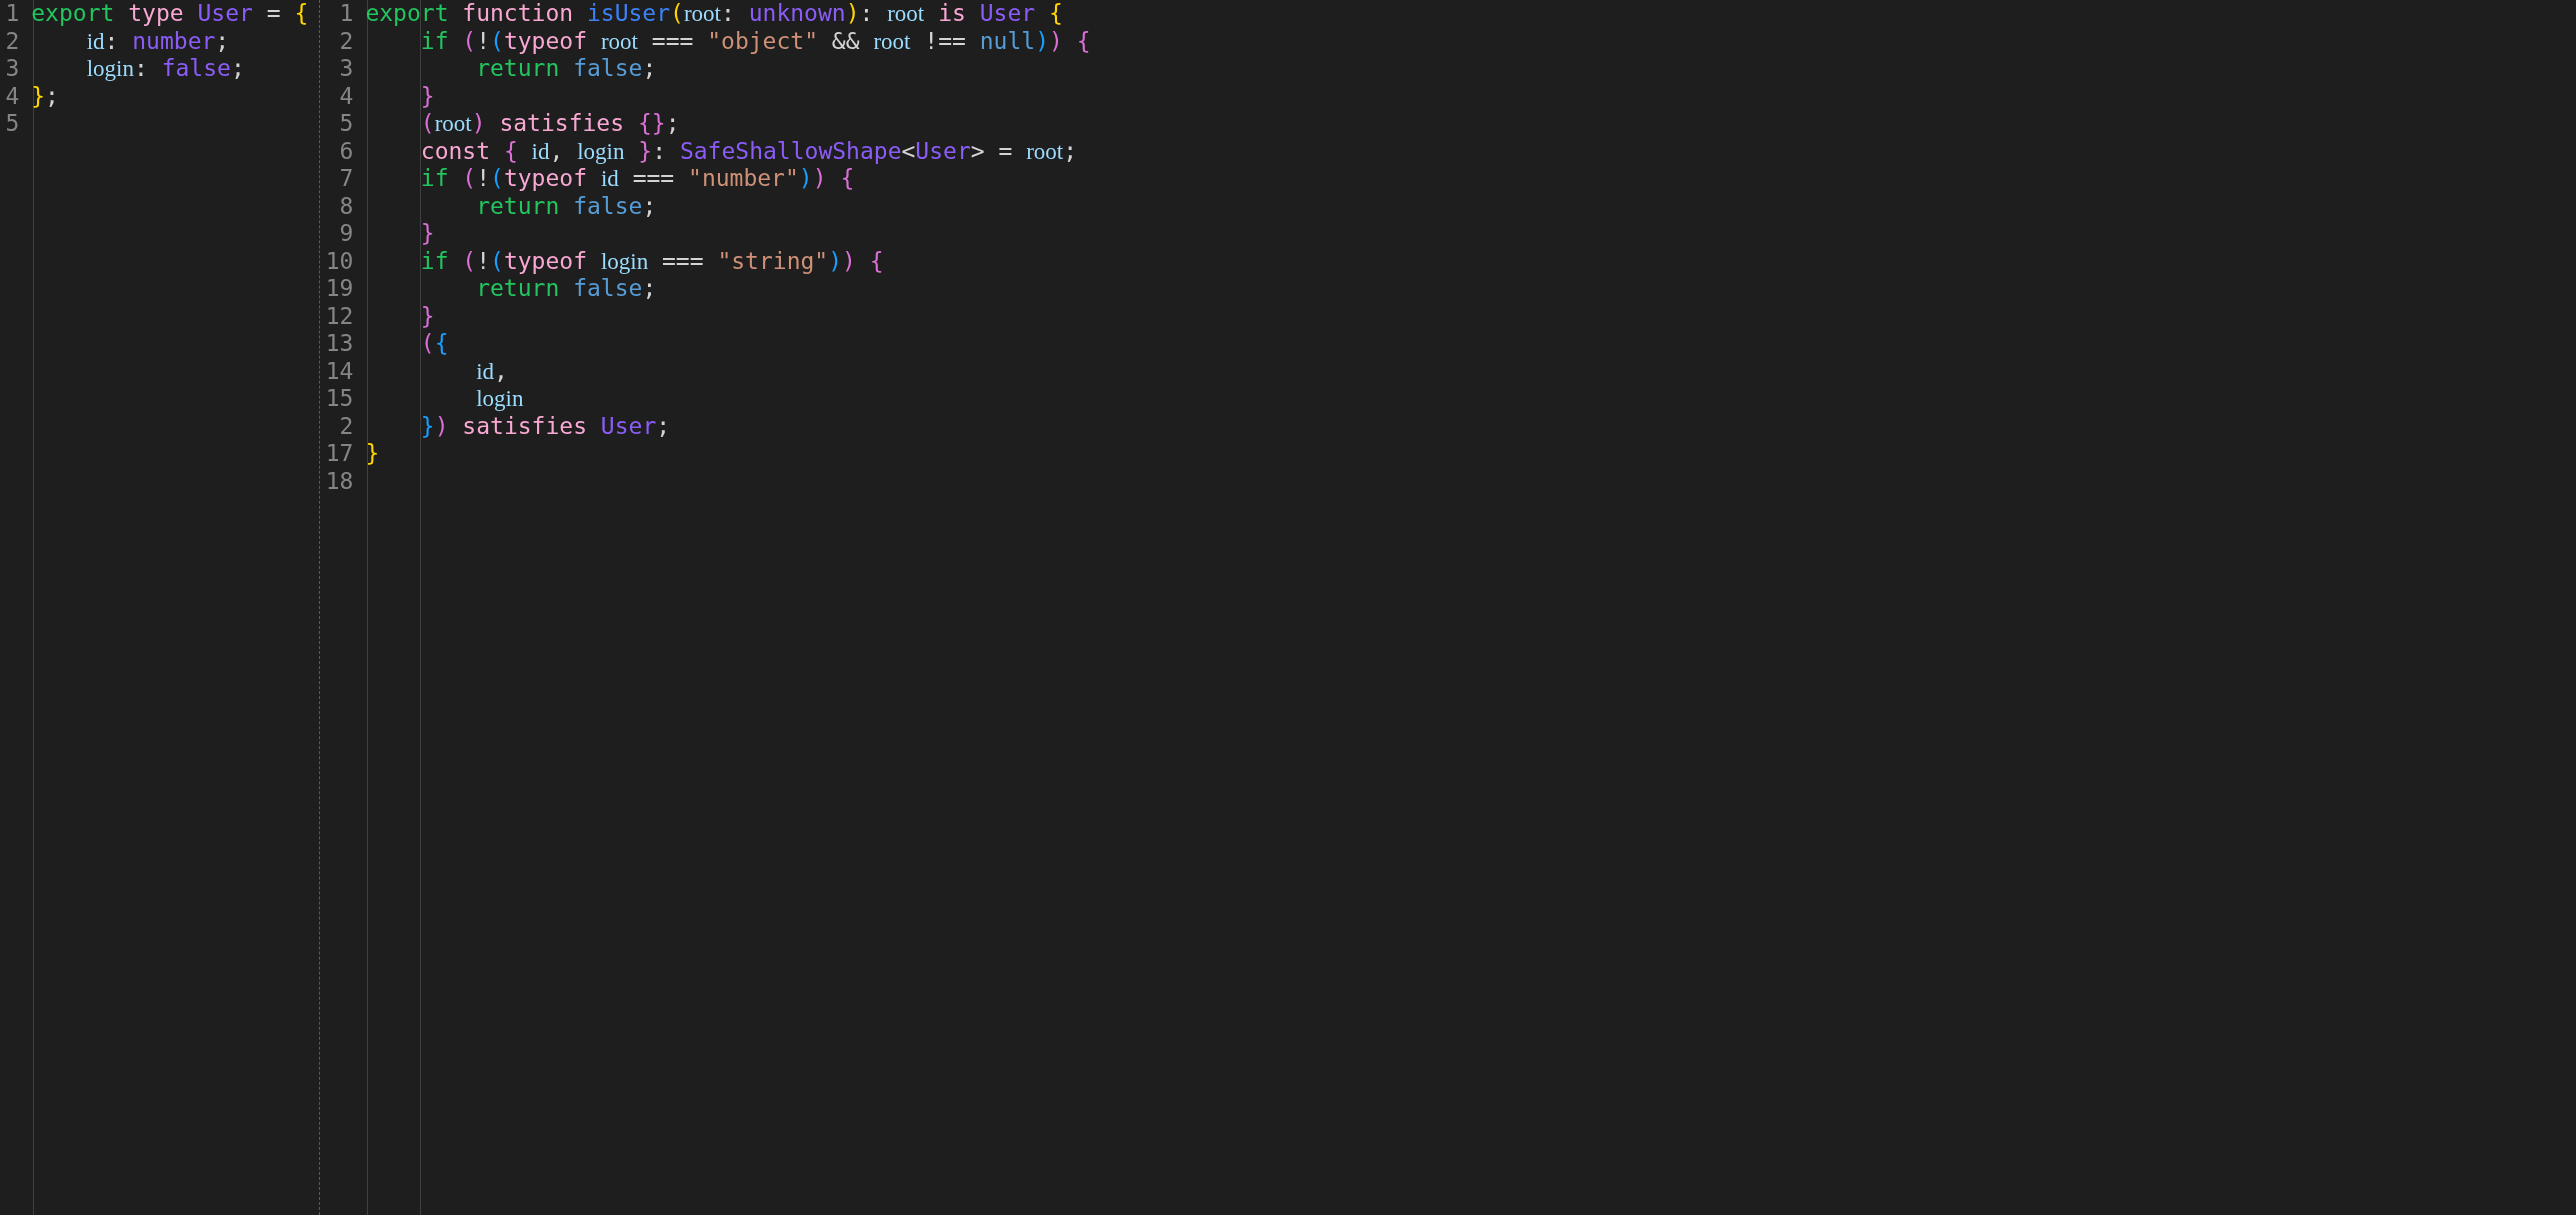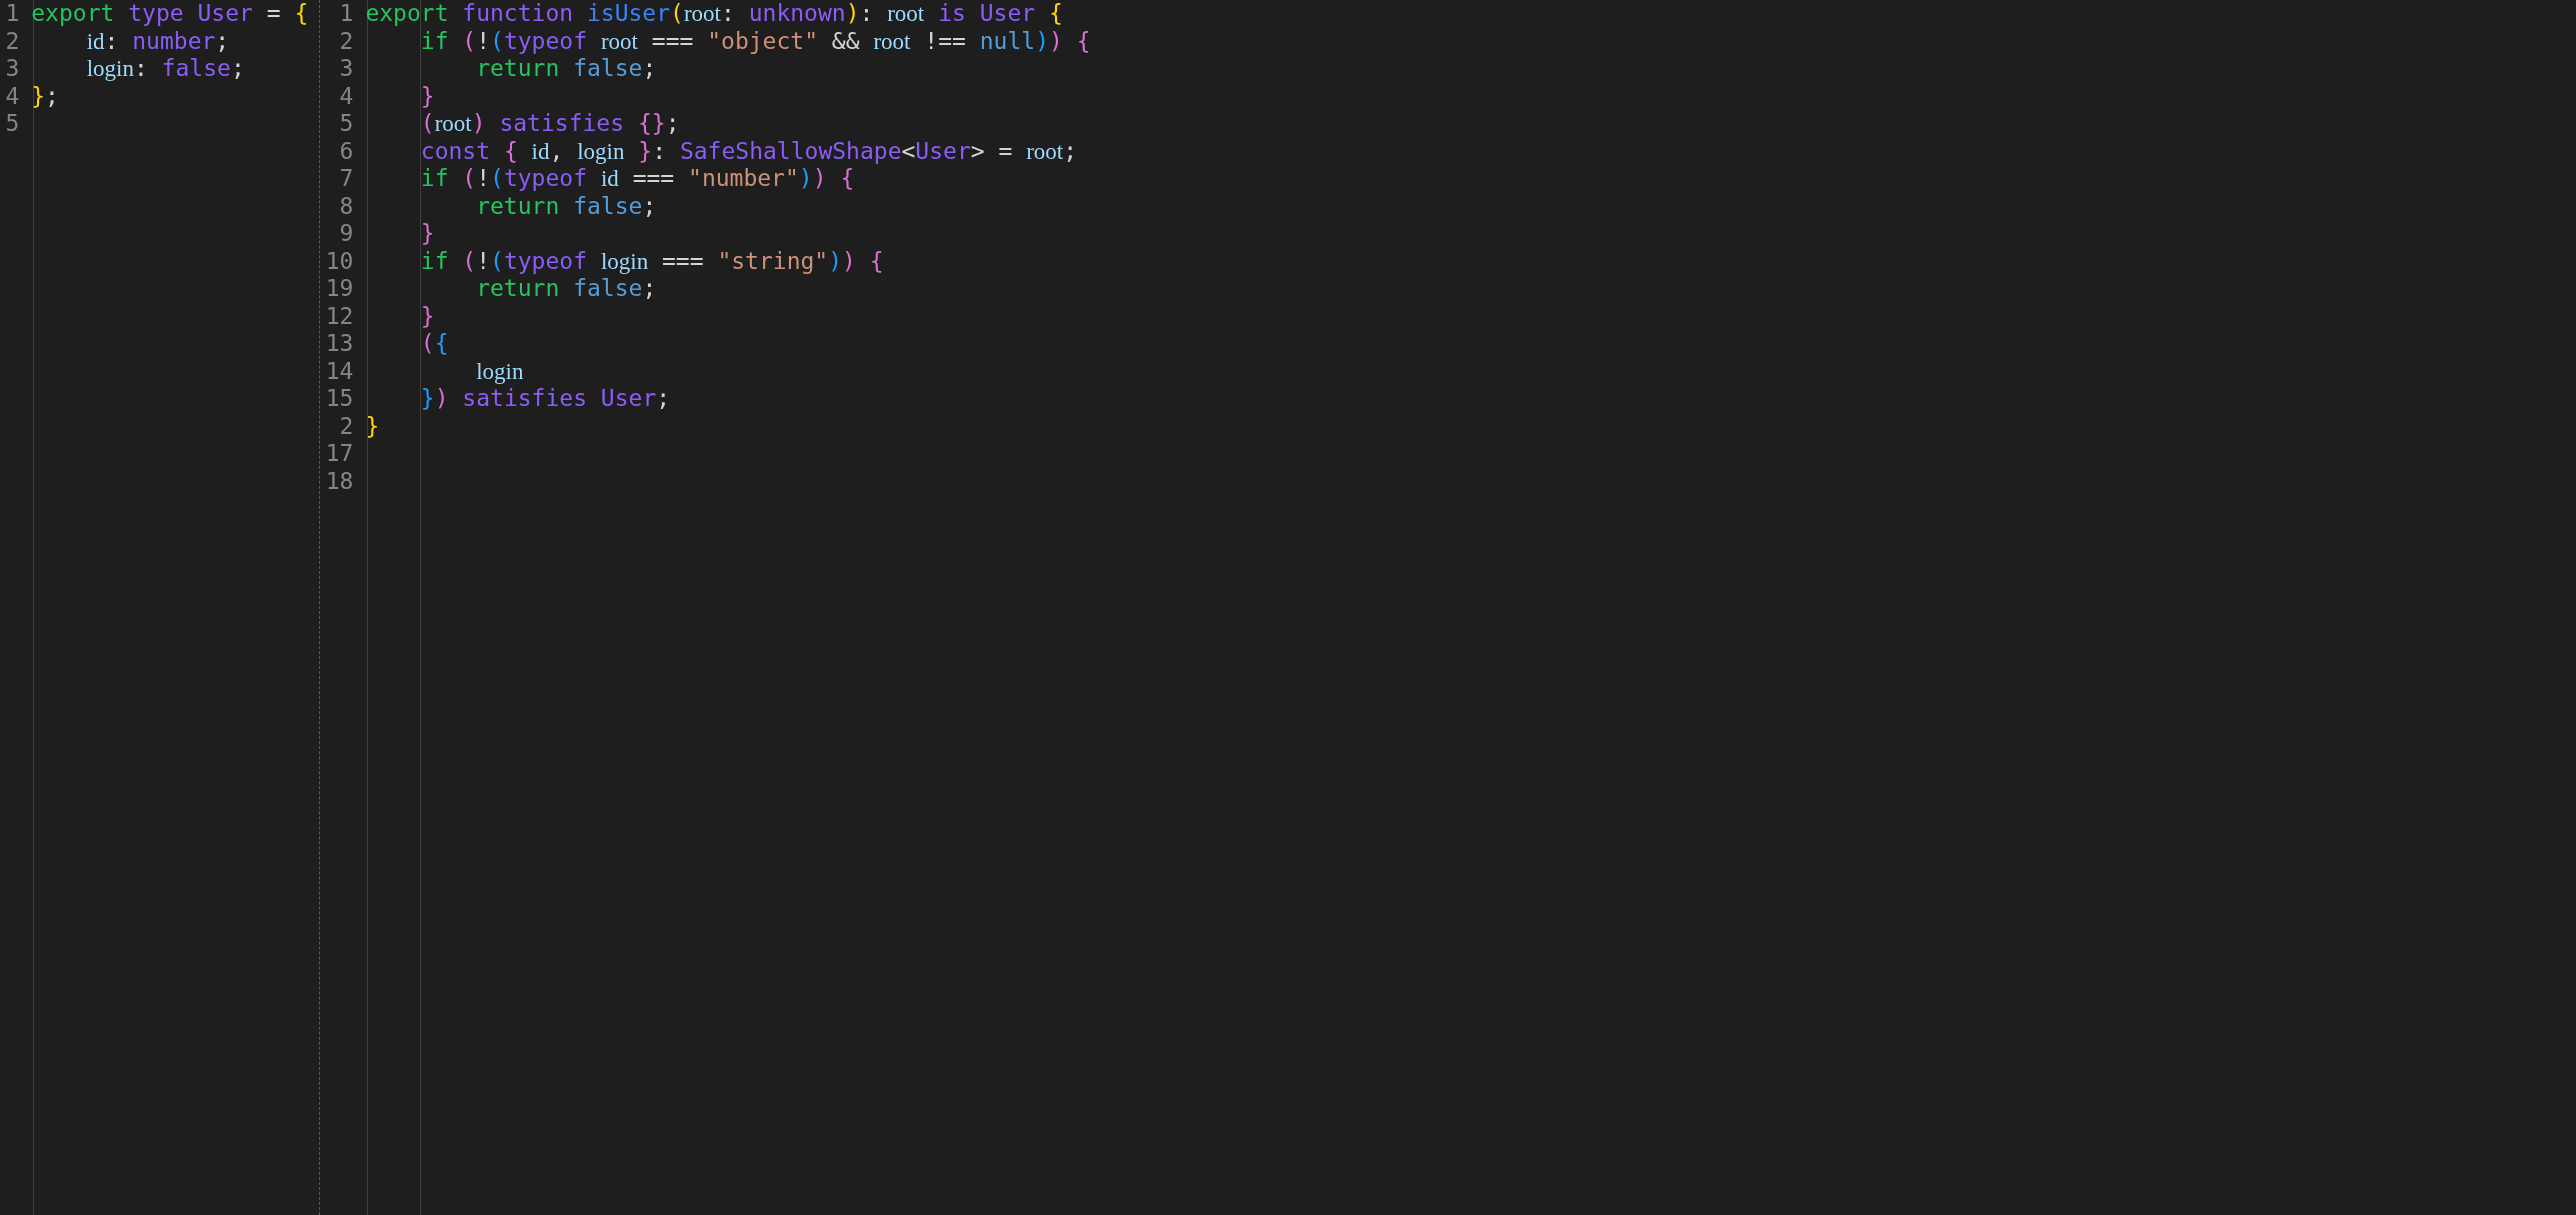--- a/index.html
+++ b/index.html
@@ -42,21 +42,21 @@
   
   .guide {
     position: absolute;
     top: 0;
     bottom: 0;
     width: 0.7px;
     background: #404040;
   }
 
   
-  .kw   { color: #8b5cf6; }   
+  .kw   { color: #f9a8d4; }   
   .exp  { color: #22c55e; }   
   .fn   { color: #3b82f6; }   
   .ty   { color: #8b5cf6; }
   .id   { color: #9cdcfe; font-family: Liberation Serif, serif; }   
   .p    { color: #d4d4d4; }   
   .yb   { color: #ffd602; }   
   .pb   { color: #da70d6; }   
   .bb   { color: #179fff; }   
   .op   { color: #d4d4d4; }
   .str  { color: #ce9178; }
@@ -114,19 +114,20 @@
         <span class="line"><span class="p">    </span><span class="pb">}</span></span>
         <span class="line"><span class="p">    </span><span class="pb">(</span><span class="id">root</span><span class="pb">)</span><span class="p"> </span><span class="kw">satisfies</span><span class="p"> </span><span class="pb">{</span><span class="pb">}</span><span class="p">;</span></span>
         <span class="line"><span class="p">    </span><span class="kw">const</span><span class="p"> </span><span class="pb">{</span><span class="p"> </span><span class="id">id</span><span class="p">, </span><span class="id">login</span><span class="p"> </span><span class="pb">}</span><span class="op">:</span><span class="p"> </span><span class="ty">SafeShallowShape</span><span class="p">&lt;</span><span class="ty">User</span><span class="p">&gt; </span><span class="op">=</span><span class="p"> </span><span class="id">root</span><span class="p">;</span></span>
         <span class="line"><span class="p">    </span><span class="exp">if</span><span class="p"> </span><span class="pb">(</span><span class="op">!</span><span class="bb">(</span><span class="kw">typeof</span><span class="p"> </span><span class="id">id</span><span class="p"> </span><span class="op">===</span><span class="p"> </span><span class="str">"number"</span><span class="bb">)</span><span class="pb">)</span><span class="p"> </span><span class="pb">{</span></span>
         <span class="line"><span class="p">        </span><span class="exp">return</span><span class="p"> </span><span class="cnst">false</span><span class="p">;</span></span>
         <span class="line"><span class="p">    </span><span class="pb">}</span></span>
         <span class="line"><span class="p">    </span><span class="exp">if</span><span class="p"> </span><span class="pb">(</span><span class="op">!</span><span class="bb">(</span><span class="kw">typeof</span><span class="p"> </span><span class="id">login</span><span class="p"> </span><span class="op">===</span><span class="p"> </span><span class="str">"string"</span><span class="bb">)</span><span class="pb">)</span><span class="p"> </span><span class="pb">{</span></span>
         <span class="line"><span class="p">        </span><span class="exp">return</span><span class="p"> </span><span class="cnst">false</span><span class="p">;</span></span>
         <span class="line"><span class="p">    </span><span class="pb">}</span></span>
         <span class="line"><span class="p">    </span><span class="pb">(</span><span class="bb">{</span></span>
+        <span class="line"><span class="p">        </span><span class="id">id</span><span class="p">,</span></span>
         <span class="line"><span class="p">        </span><span class="id">login</span></span>
         <span class="line"><span class="p">    </span><span class="bb">}</span><span class="pb">)</span><span class="p"> </span><span class="kw">satisfies</span><span class="p"> </span><span class="ty">User</span><span class="p">;</span></span>
         <span class="line"><span class="yb">}</span></span>
       </div>
   </div>
 </div>
 
 
 </body></html>

